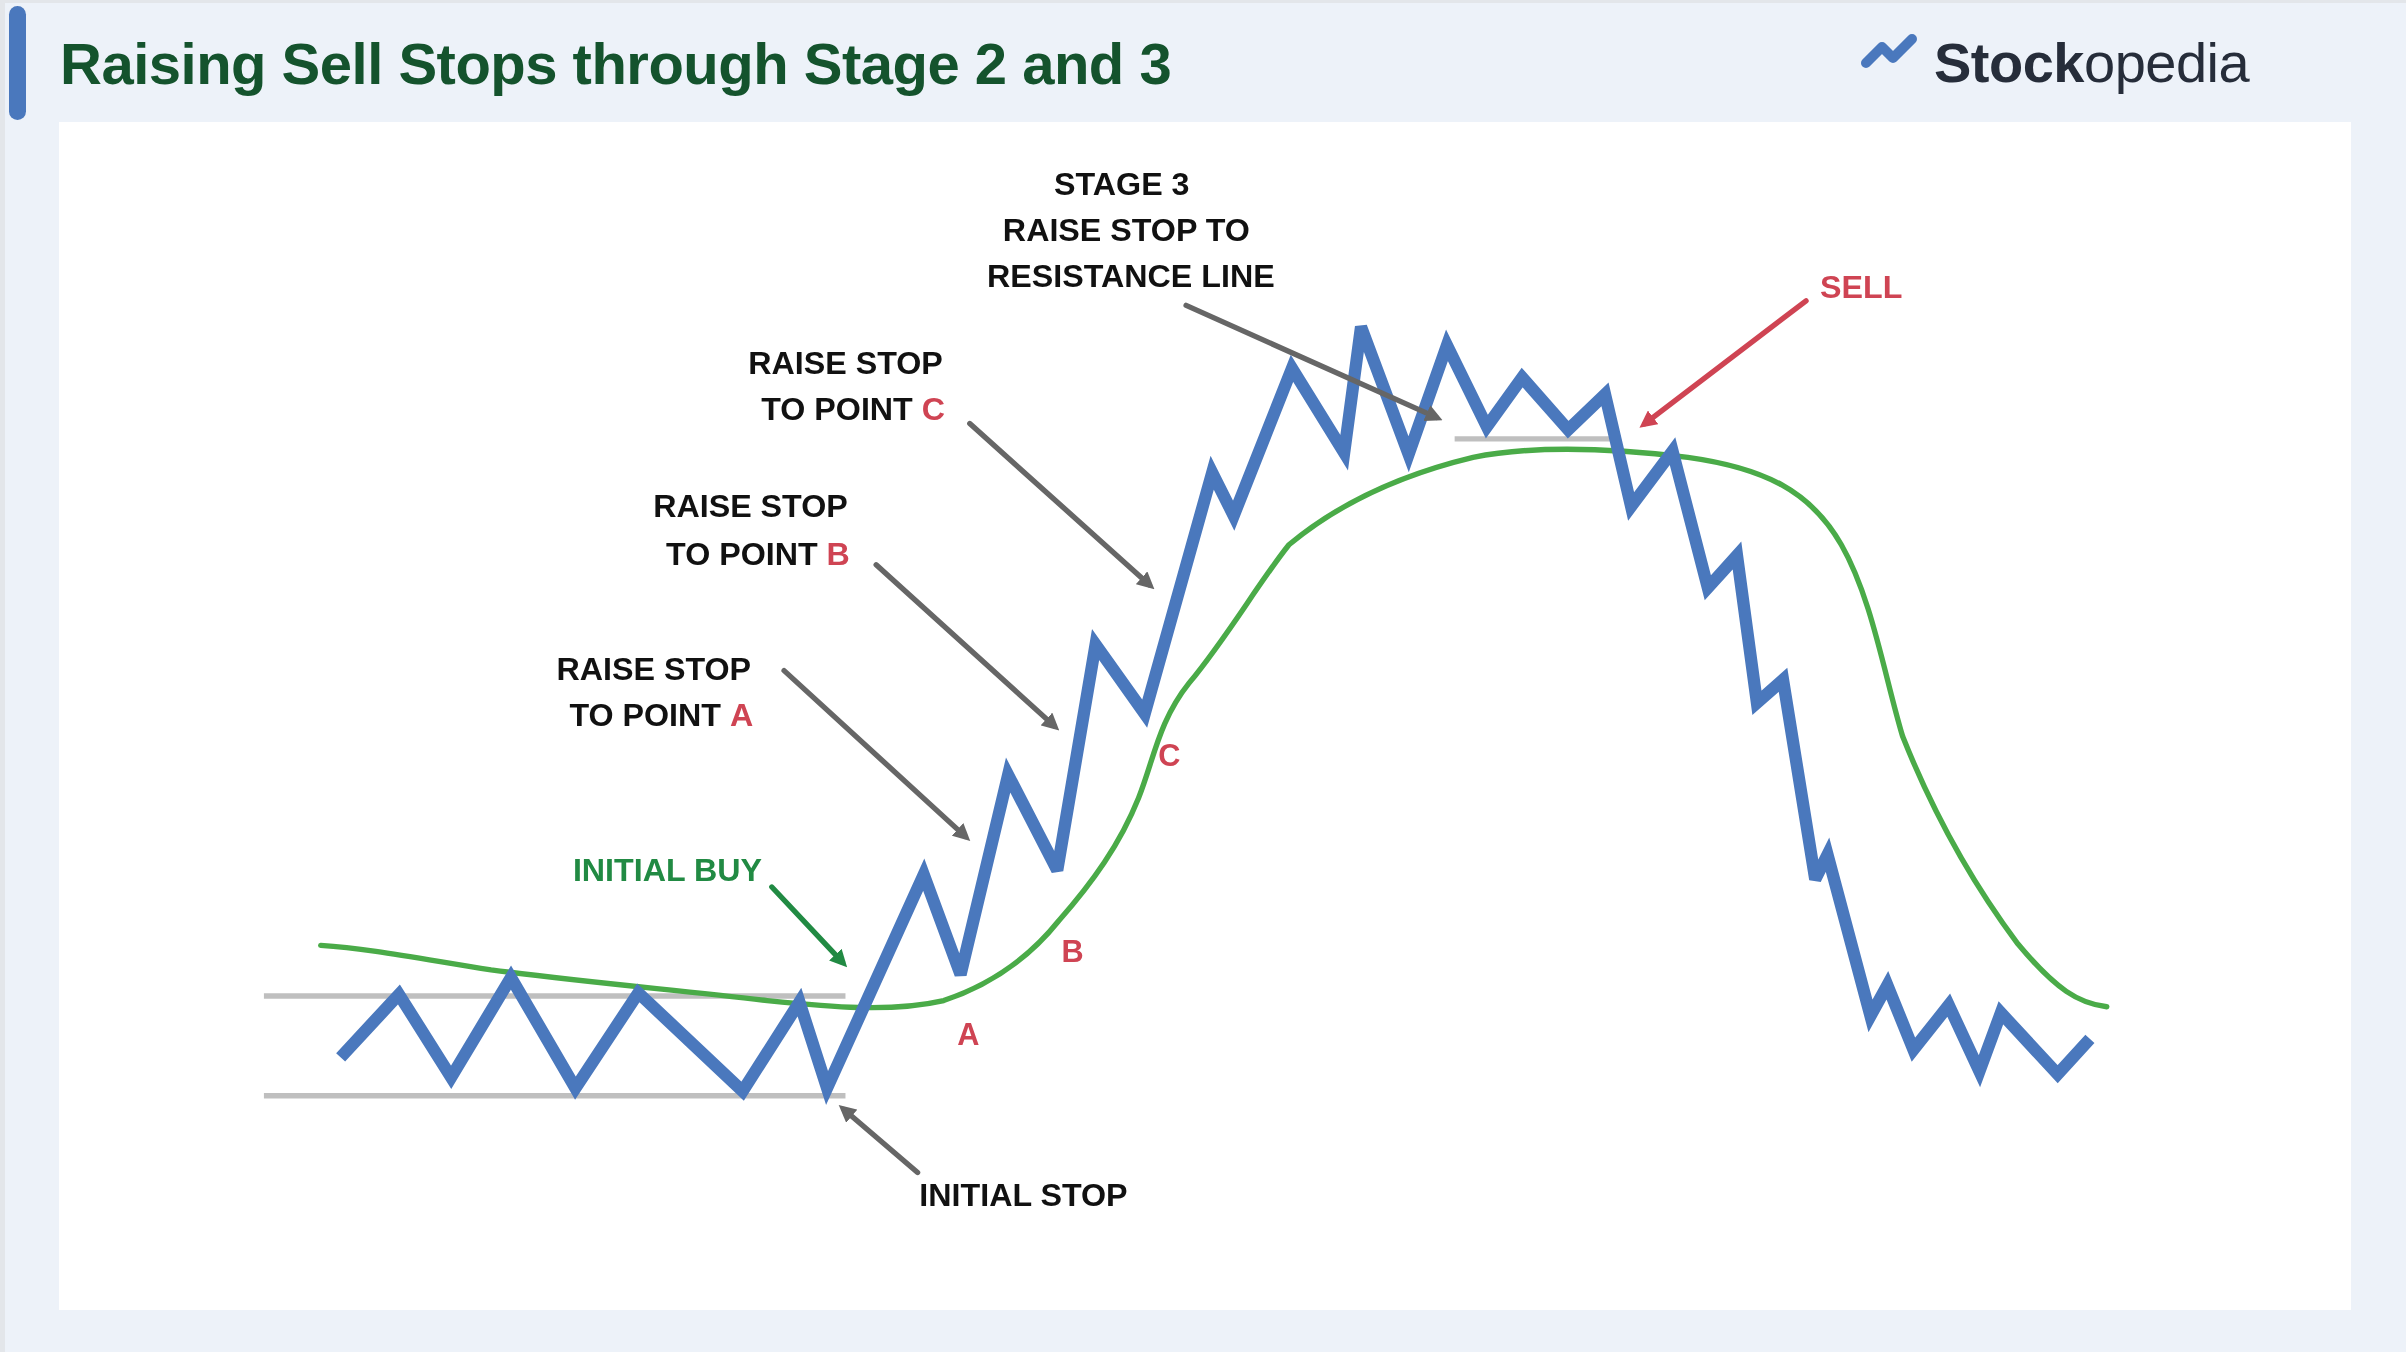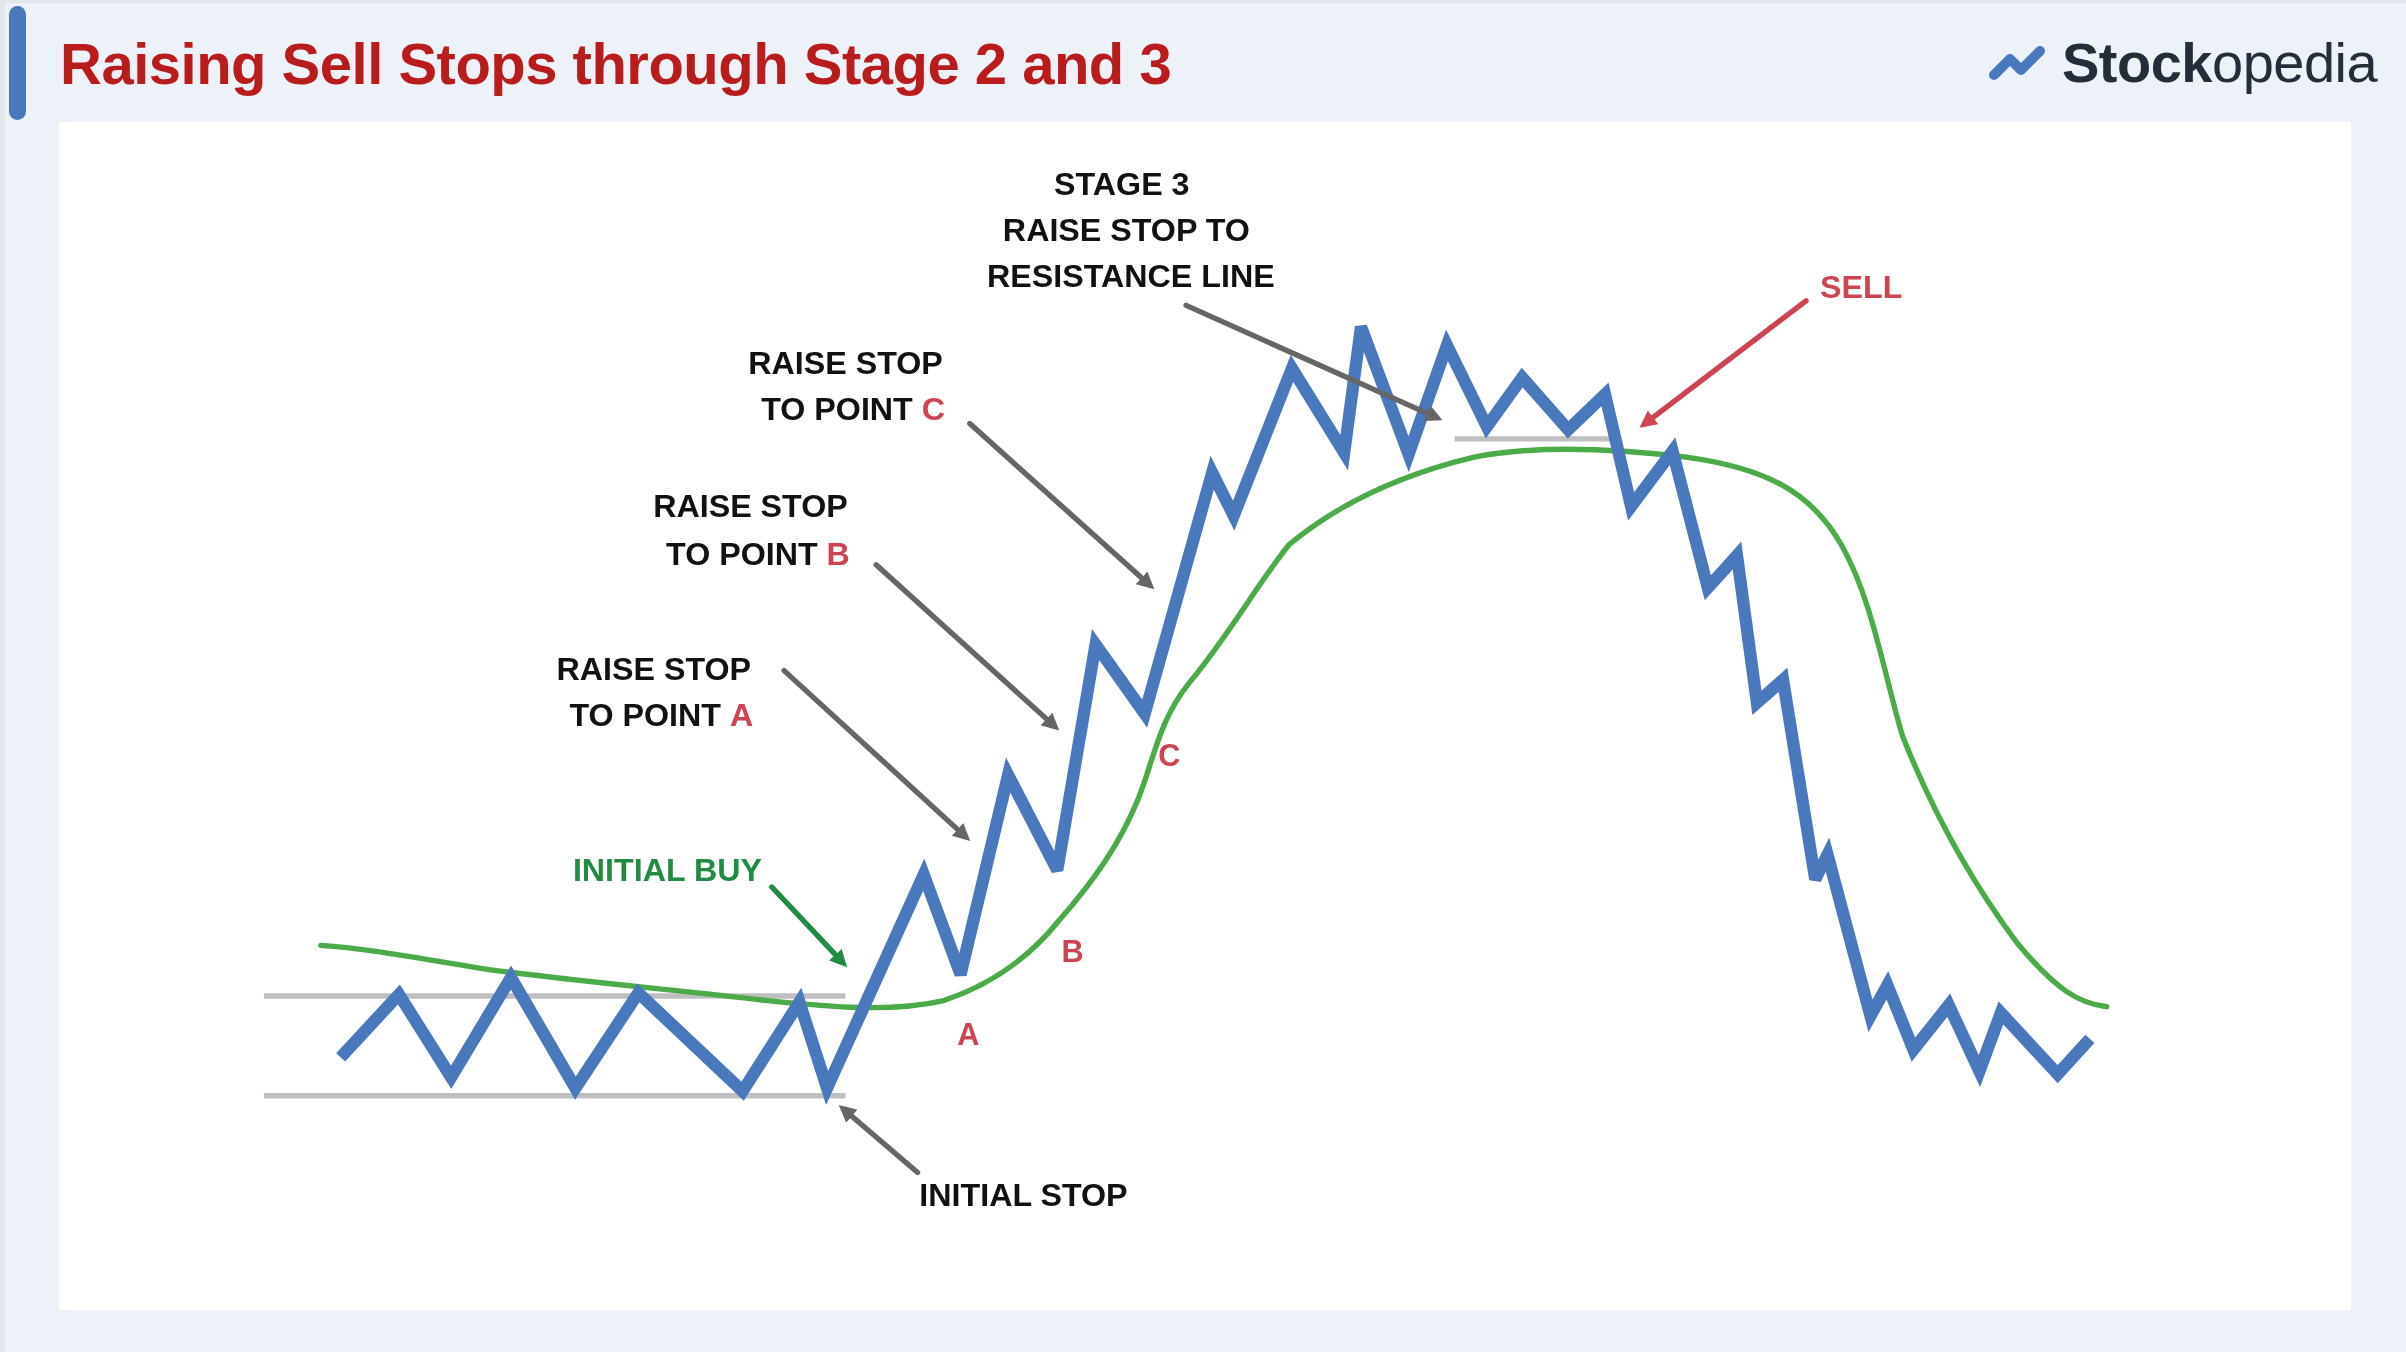--- a/index.html
+++ b/index.html
@@ -9,24 +9,24 @@
     font-family:"Liberation Sans", "DejaVu Sans", sans-serif;
   }
   .edge-strip { position:absolute; left:0; top:0; width:5px; height:1352px; background:#e3e6ea; }
   .top-strip { position:absolute; left:0; top:0; width:2406px; height:3px; background:#e3e6ea; }
   .accent-bar {
     position:absolute; left:9px; top:6px; width:17px; height:114px;
     background:#4a78bd; border-radius:9px;
   }
   .title {
     position:absolute; left:60px; top:24px; height:80px; line-height:80px;
-    font-size:58px; font-weight:bold; color:#b91c1c; letter-spacing:-0.5px;
+    font-size:58px; font-weight:bold; color:#14532d; letter-spacing:-0.5px;
     font-family:"Liberation Sans", sans-serif;
   }
-  .logo { position:absolute; left:1988px; top:30px; height:64px; display:flex; align-items:center; }
+  .logo { position:absolute; left:1860px; top:30px; height:64px; display:flex; align-items:flex-start; }
   .logo-icon { width:58px; height:40px; margin-right:16px; }
   .logo-text { font-size:56px; color:#262d3a; font-family:"Liberation Sans", sans-serif; letter-spacing:-0.5px; }
   .logo-bold { font-weight:bold; }
   .logo-light { font-weight:normal; }
   .panel {
     position:absolute; left:59px; top:122px; width:2292px; height:1188px; background:#ffffff;
   }
   svg.chart { position:absolute; left:0; top:0; width:2406px; height:1352px; }
   .lbl { font-family:"Liberation Sans", sans-serif; font-weight:bold; font-size:21px; fill:#111; }
   .lbl-red { fill:#cf4453; }

